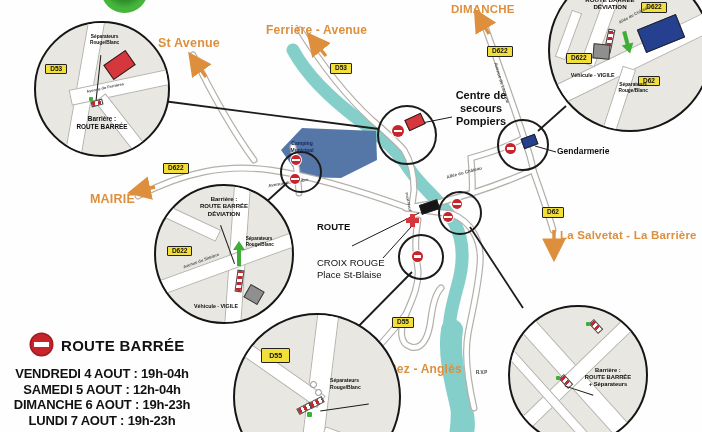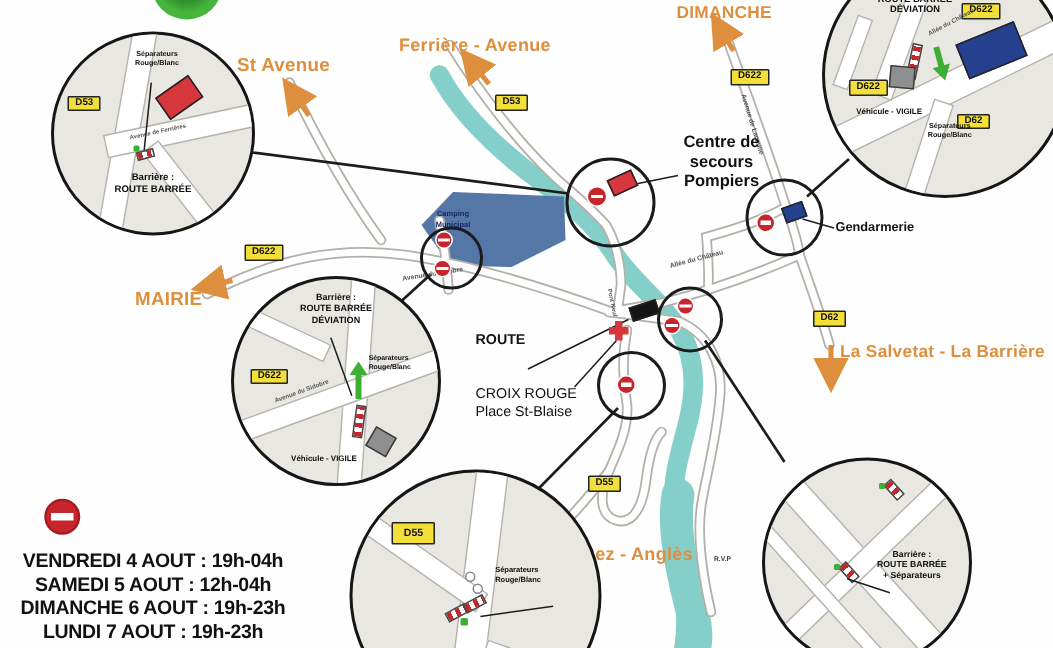--- a/index.html
+++ b/index.html
@@ -262,20 +262,21 @@
     <span class="gdot" style="left:34%;top:51%;width:4px;height:4px;"></span>
     <div class="icap pre" style="left:47%;top:44%;width:50%;font-size:5.8px;">Barrière :
 ROUTE BARRÉE
 + Séparateurs</div>
     <div class="tline" style="left:40%;top:61%;width:22%;height:1px;transform:rotate(18deg);"></div>
   </div>
 
   <span class="ne" style="left:31px;top:334px;width:21px;height:21px;box-shadow:0 0 0 1.5px #a01b20;">
       <i></i>
     </span>
+  <div class="legend-title" style="left:61px;top:337px;">ROUTE BARRÉE</div>
   <div class="sched" style="left:-2px;top:366px;width:208px;">
     <div>VENDREDI 4 AOUT : 19h-04h</div>
     <div>SAMEDI 5 AOUT : 12h-04h</div>
     <div>DIMANCHE 6 AOUT : 19h-23h</div>
     <div>LUNDI 7 AOUT : 19h-23h</div>
   </div>
 
 </div>
 
 </body></html>

